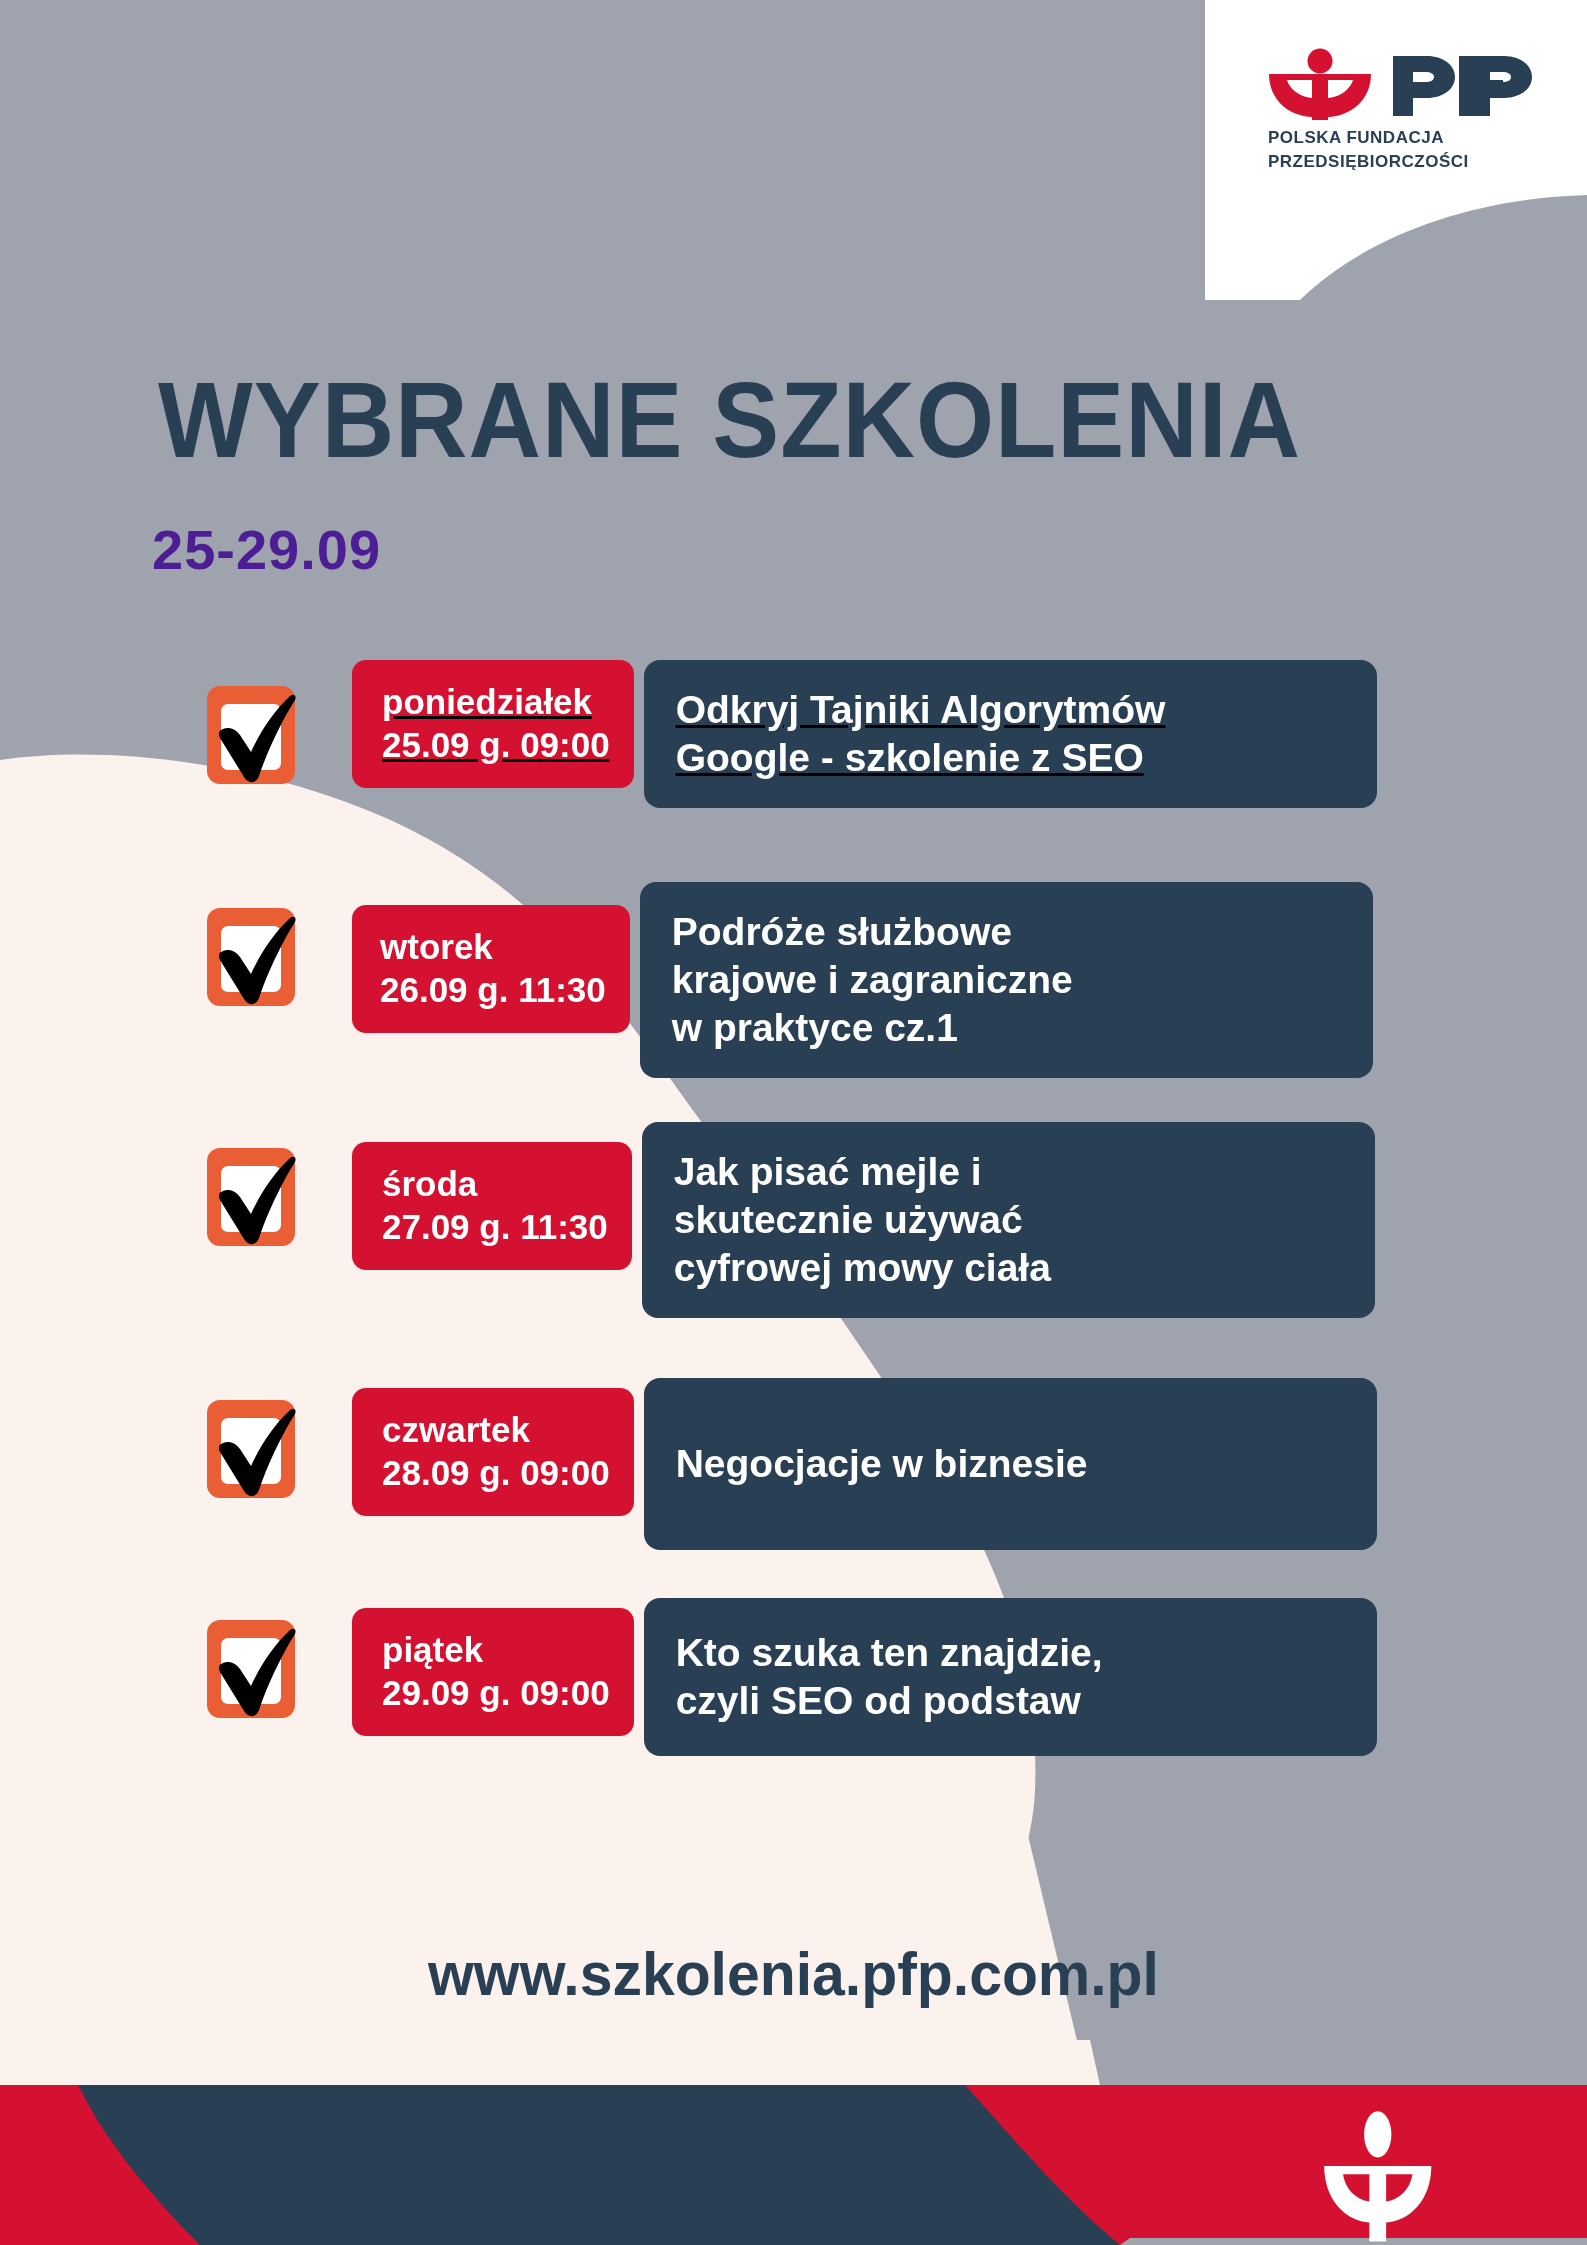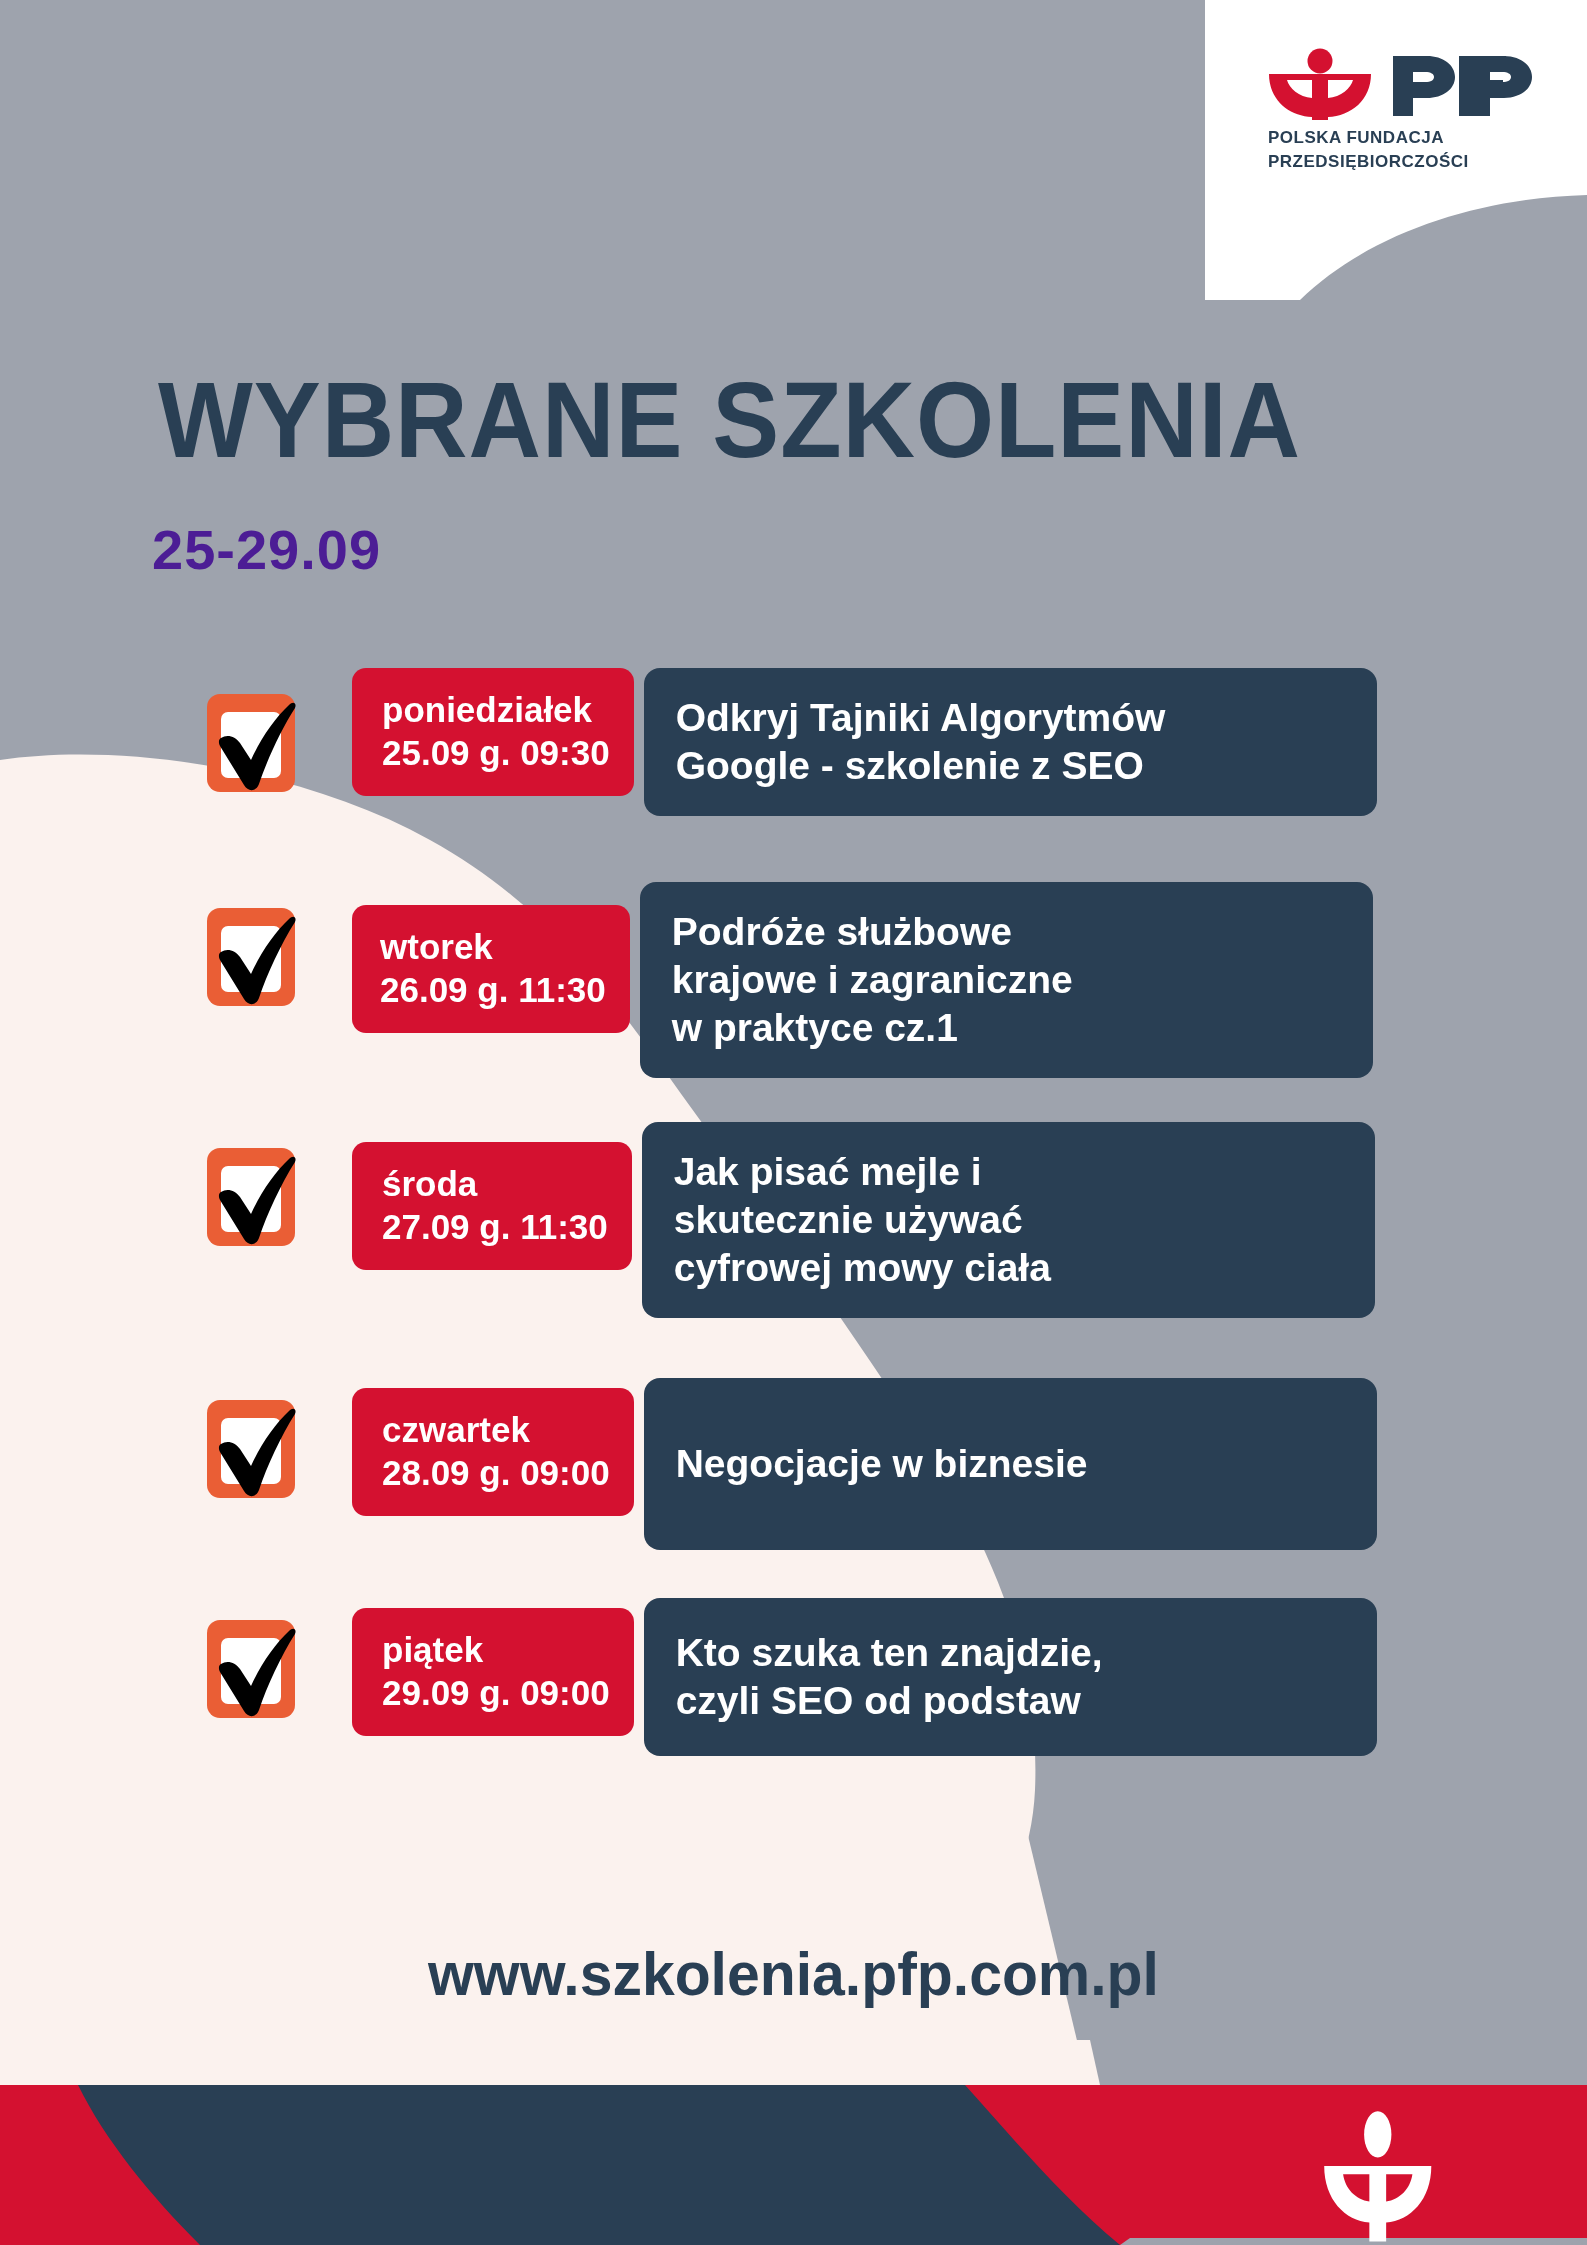--- a/index.html
+++ b/index.html
@@ -149,21 +149,21 @@
     align-items: center;
   }
   .course-box .course-text {
     font-size: 39px;
     line-height: 48px;
     font-weight: 700;
     white-space: pre-line;
   }
 
   
-  .r0 { position: absolute; top: 8px;    left: 0; width: 1365px; }
+  .r0 { position: absolute; top: 0px;    left: 0; width: 1365px; text-decoration: underline; }
   .r1 { position: absolute; top: 222px;  left: 0; width: 1587px; }
   .r2 { position: absolute; top: 462px;  left: 0; width: 1587px; }
   .r3 { position: absolute; top: 718px;  left: 0; width: 1265px; }
   .r4 { position: absolute; top: 938px;  left: 0; width: 1587px; }
 
   .r0 .course-box { min-height: 148px; }
   .r1 .course-box { min-height: 188px; }
   .r2 .course-box { min-height: 192px; }
   .r3 .course-box { min-height: 172px; }
   .r4 .course-box { min-height: 158px; }
@@ -280,21 +280,21 @@
         <div class="checkbox">
           <div class="inner-box"></div>
           <svg class="tick" viewBox="0 0 92 108" xmlns="http://www.w3.org/2000/svg">
             <path fill="#000000" d="M 12,52 C 18,48 26,50 31,57 L 42,74 C 52,52 66,32 80,19
                      C 84,15 88,17 86,22 C 72,44 58,74 50,98
                      C 47,106 39,106 35,99 L 11,60 C 9,56 10,53 12,52 Z"></path>
           </svg>
         </div>
         <div class="day-badge">
           <div class="dayname">poniedziałek</div>
-          <div class="daytime">25.09 g. 09:30</div>
+          <div class="daytime">25.09 g. 09:00</div>
         </div>
         <div class="course-box">
           <div class="course-text">Odkryj Tajniki Algorytmów
 Google - szkolenie z SEO</div>
         </div>
       </div>
     </div>
 
     <div class="row r1">
       <div class="row-inner">

